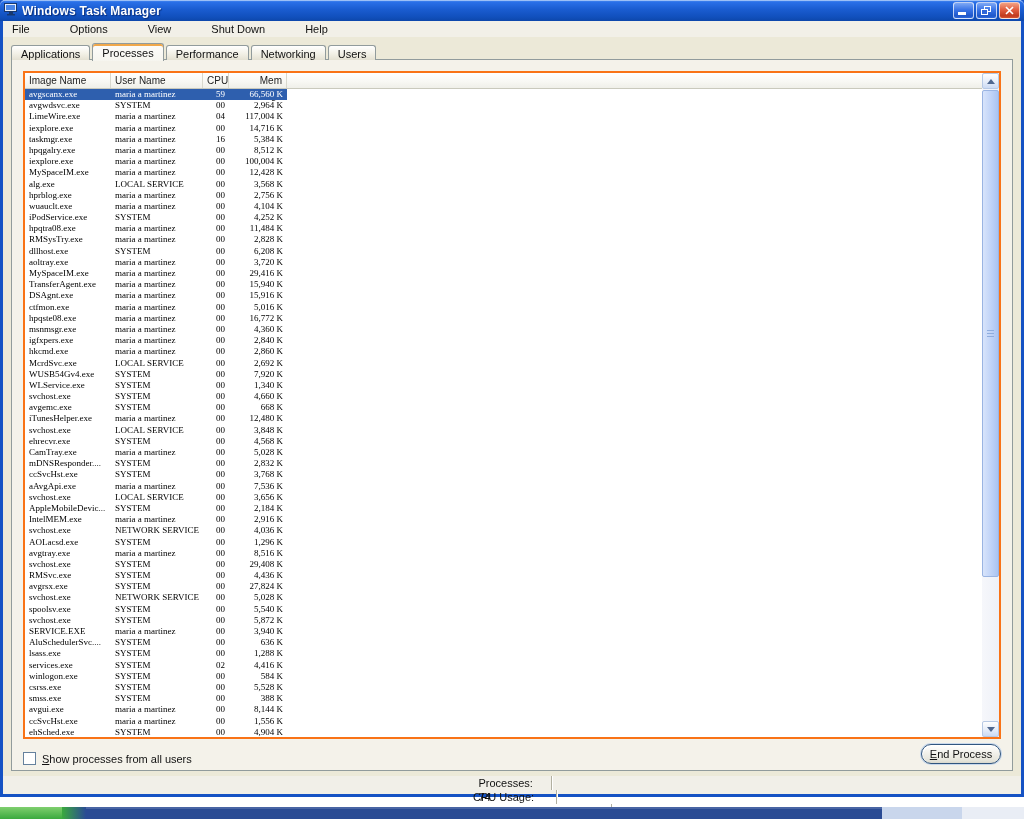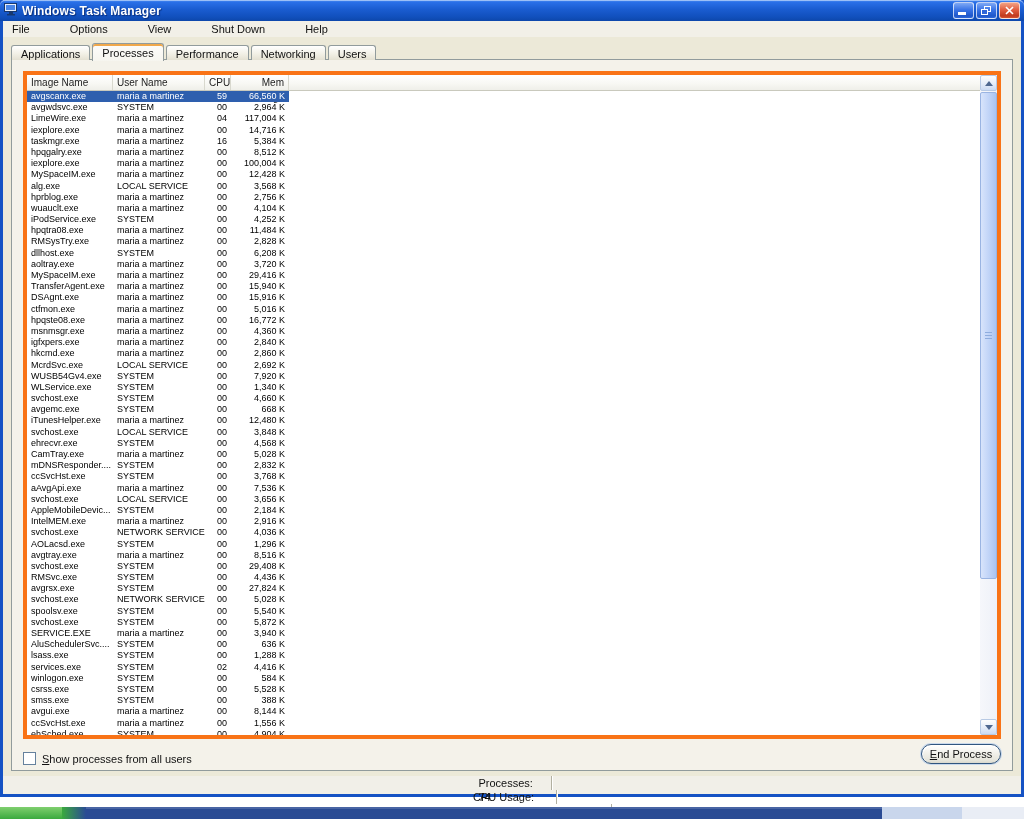--- a/index.html
+++ b/index.html
@@ -38,33 +38,33 @@
     background:linear-gradient(180deg,#ffffff,#f1efe4 60%,#e4e1d2); margin-right:2px; }
   .tab.active { height:18px; padding-top:3px;
     background:linear-gradient(180deg,#fdfdfb,#f6f5ef);
     box-shadow:inset 0 2px 0 #f0a84b; position:relative; z-index:4; margin-bottom:-1px; }
 
   .tabpanel { position:absolute; left:8px; right:8px; top:22px; height:712px;
     border:1px solid #919b9c; background:#f4f2ea; z-index:2; }
 
   
   .listview { position:absolute; left:11px; top:11px; right:11px; bottom:31px;
-    border:4px solid #f97316; background:#fff; overflow:hidden; }
+    border:2px solid #f97316; background:#fff; overflow:hidden; }
   .lv-header { position:absolute; left:0; top:0; right:17px; height:16px; display:flex;
     border-bottom:1px solid #c9c9bd; background:linear-gradient(180deg,#ffffff,#f8f8f4 55%,#efefe9); }
   .hcell { font-size:10px; color:#222; line-height:15px; padding:0 4px;
     border-right:1px solid #d8d8ce; background:linear-gradient(180deg,#ffffff,#f8f8f4 55%,#efefe9); }
   .hfill { flex:1; border-right:none; }
   .c-image { width:86px; }
   .c-user  { width:92px; }
   .c-cpu   { width:26px; text-align:right; }
   .c-mem   { width:58px; text-align:right; }
 
   .lv-body { position:absolute; left:0; top:16px; right:17px; bottom:0; overflow:hidden; }
-  .trow { display:flex; width:262px; height:11.2px; }
+  .trow { display:flex; width:262px; height:11.2px;font-family:Liberation Serif, serif; }
   .cell { font-size:9px; line-height:11.2px; padding:0 4px; color:#000;
     white-space:nowrap; overflow:hidden; }
   .trow.selected { background:var(--selection,#2e5fae); }
   .trow.selected .cell { color:#fff; }
 
   
   .vscroll { position:absolute; top:0; right:0; bottom:0; width:17px;
     background:linear-gradient(90deg,#f6f7fb,#eef1f8); }
   .sb-btn { position:absolute; left:0; width:17px; height:16px; border:1px solid #b7c9e4;
     border-radius:2px; background:linear-gradient(180deg,#fefefe,#e3ebf8 60%,#cbdaf3);

